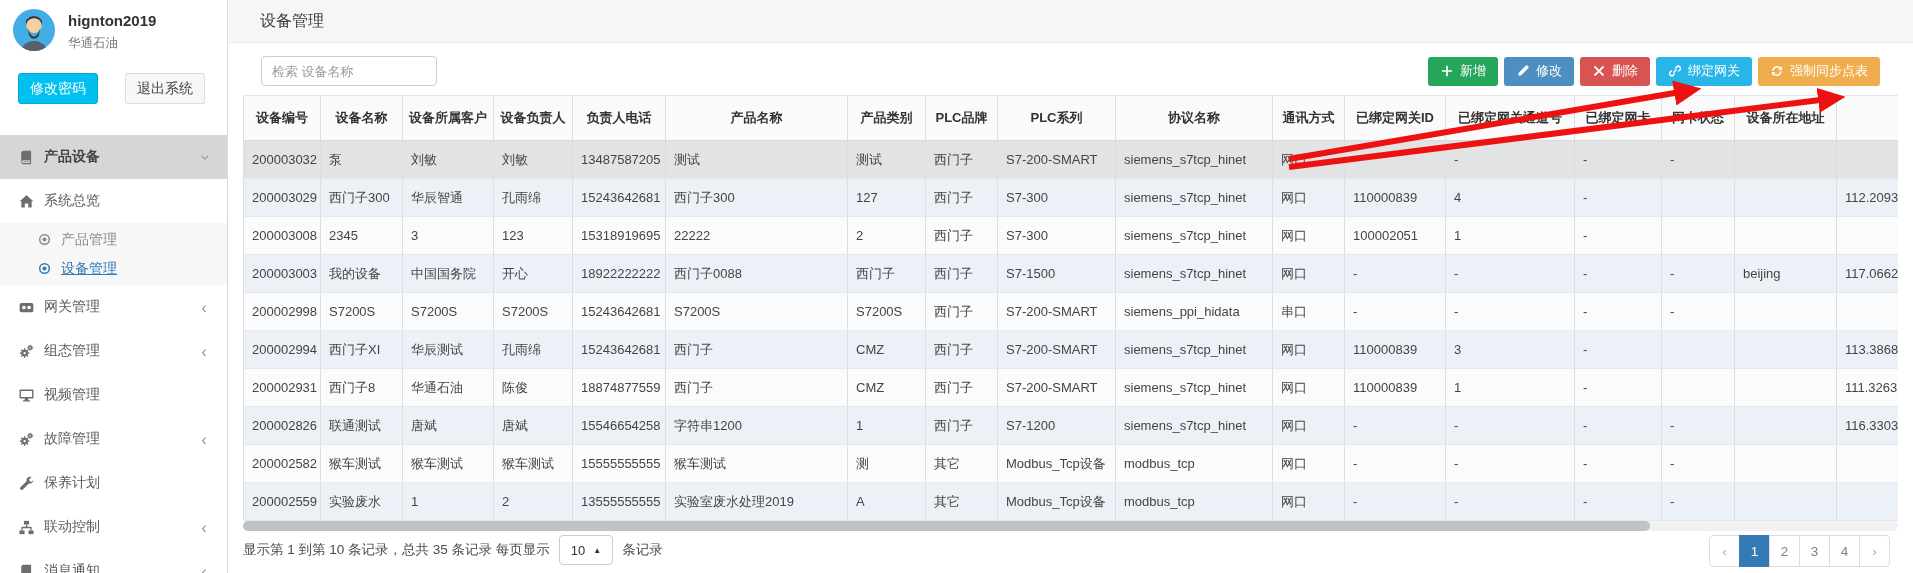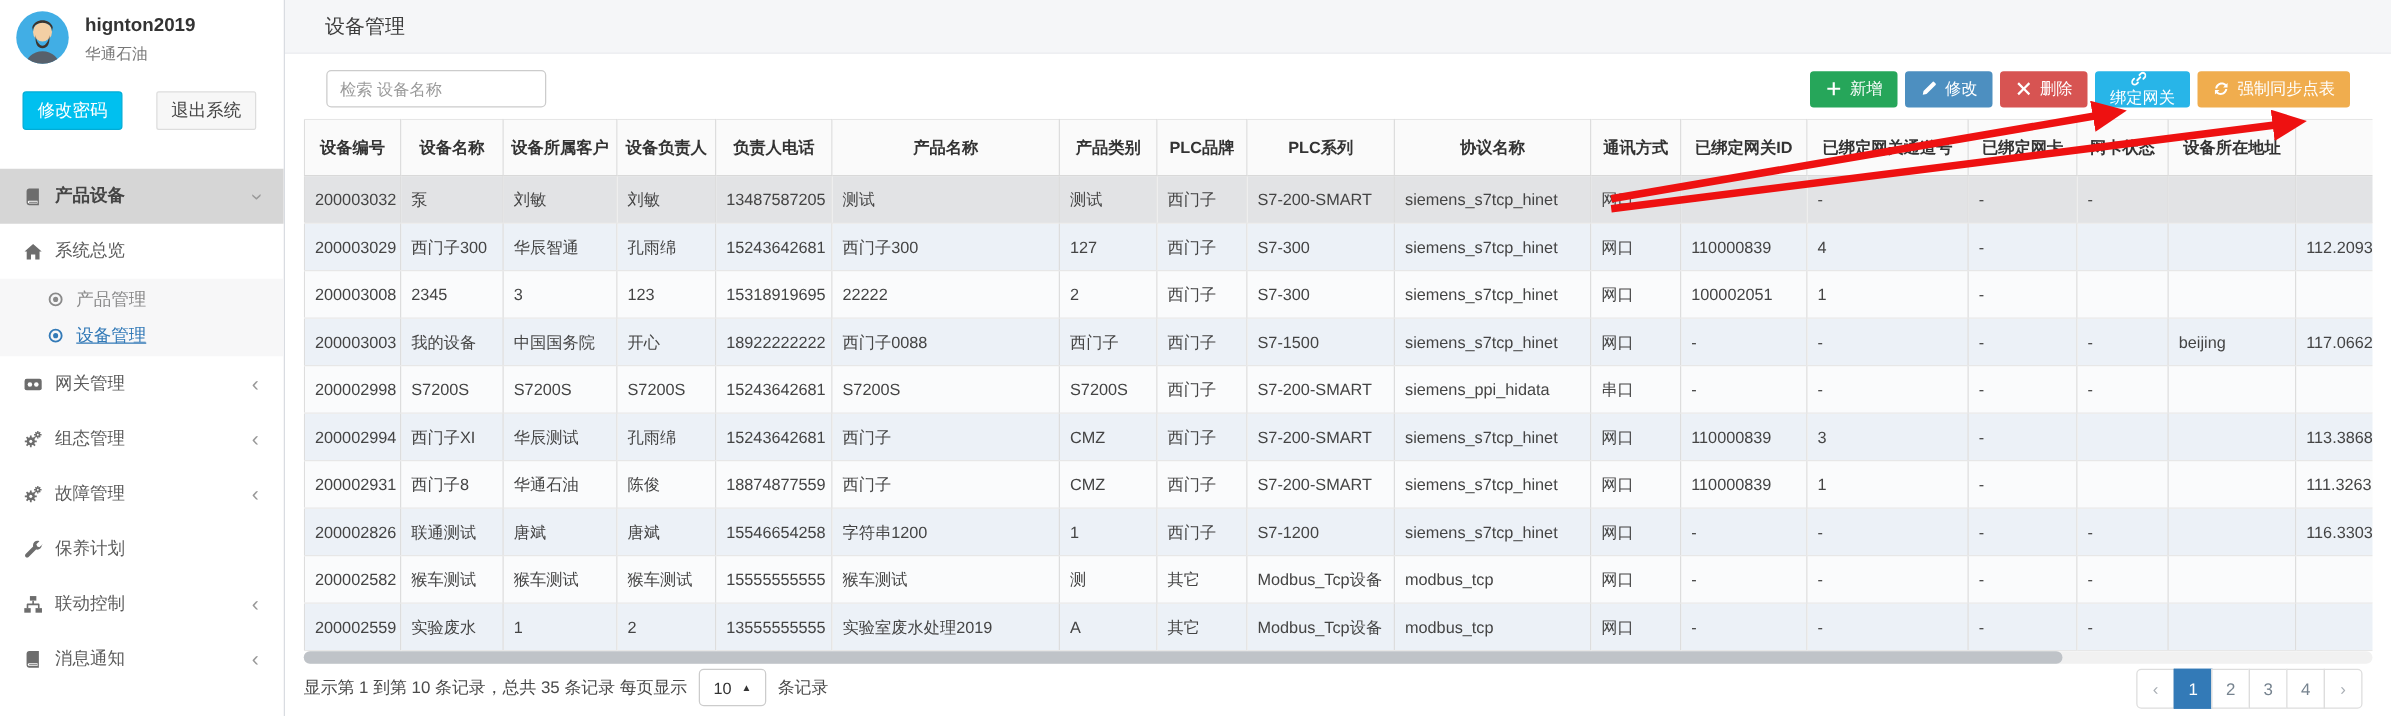--- a/index.html
+++ b/index.html
@@ -186,20 +186,28 @@
               <line x1="8.8" y1="4" x2="15.2" y2="4"></line>
               <line x1="9.9" y1="1.9" x2="14.1" y2="6.1"></line>
               <line x1="14.1" y1="1.9" x2="9.9" y2="6.1"></line>
             </g>
             <circle cx="12" cy="4" r="2.1"></circle>
             <circle cx="12" cy="4" r="0.8" fill="#fff"></circle>
           </svg>
         </span>
         <span class="nav-label">组态管理</span>
         <span class="chev">‹</span>
+      </div>
+      <div class="nav-item">
+        <span class="icon">
+          <svg viewBox="0 0 14 14">
+            <path fill-rule="evenodd" d="M1.2 1.5h11.6c.4 0 .7.3.7.7v7c0 .4-.3.7-.7.7H8.4l.4 1.6h1.4v1.1H3.8v-1.1h1.4l.4-1.6H1.2c-.4 0-.7-.3-.7-.7v-7c0-.4.3-.7.7-.7zm.6 1.3v5.7h10.4V2.8z"></path>
+          </svg>
+        </span>
+        <span class="nav-label">视频管理</span>
       </div>
       <div class="nav-item">
         <span class="icon">
           <svg viewBox="0 0 16 16">
             <g stroke="currentColor" stroke-width="1.5">
               <line x1="6" y1="4.6" x2="6" y2="14.8"></line>
               <line x1="0.9" y1="9.7" x2="11.1" y2="9.7"></line>
               <line x1="2.4" y1="6.1" x2="9.6" y2="13.3"></line>
               <line x1="9.6" y1="6.1" x2="2.4" y2="13.3"></line>
             </g>
@@ -277,21 +285,21 @@
             <span>修改</span>
           </button>
           <button class="tbtn" style="background: rgb(215, 84, 82);">
             <span class="icon btn-ic">
               <svg viewBox="0 0 14 14">
                 <path d="M2.5 1 7 5.5 11.5 1 13 2.5 8.5 7 13 11.5 11.5 13 7 8.5 2.5 13 1 11.5 5.5 7 1 2.5z"></path>
               </svg>
             </span>
             <span>删除</span>
           </button>
-          <button class="tbtn" style="background: rgb(40, 181, 232); flex-direction: column;">
+          <button class="tbtn" style="background: rgb(40, 181, 232);">
             <span class="icon btn-ic">
               <svg viewBox="0 0 14 14">
                 <g fill="none" stroke="currentColor" stroke-width="1.7" stroke-linecap="round">
                   <path d="M5.6 8.4l2.8-2.8"></path>
                   <path d="M7.7 3.5l1.3-1.3c1-1 2.6-1 3.6 0s1 2.6 0 3.6l-1.3 1.3"></path>
                   <path d="M6.3 10.5l-1.3 1.3c-1 1-2.6 1-3.6 0s-1-2.6 0-3.6l1.3-1.3"></path>
                 </g>
               </svg>
             </span>
             <span>绑定网关</span>

